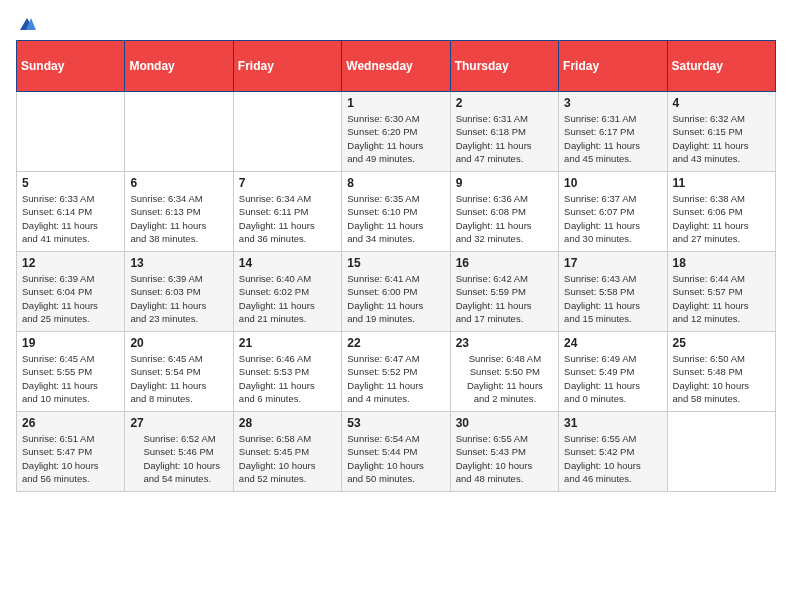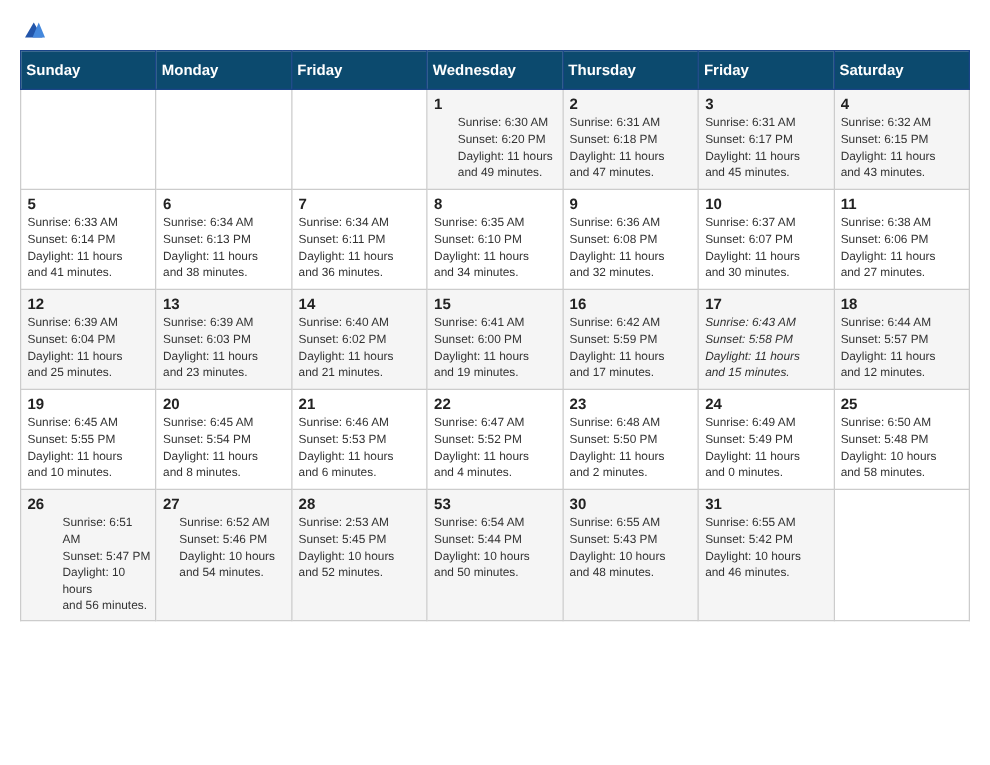--- a/index.html
+++ b/index.html
@@ -42,25 +42,25 @@
     .location-title {
       font-size: 15px;
       color: #444;
     }
     table {
       width: 100%;
       border-collapse: collapse;
       table-layout: fixed;
     }
     thead th {
-      background-color: #0c4a6e;
+      background-color: #ef4444;
       color: #fff;
       font-size: 12px;
       font-weight: bold;
-      padding: 8px 4px;
+      padding: 18px 4px;
       text-align: left;
       border: 1px solid #1a4488;
     }
     tbody td {
       border: 1px solid #ccc;
       vertical-align: top;
       padding: 4px 4px 4px 5px;
       font-size: 10px;
       color: #333;
       height: 80px;
@@ -119,21 +119,21 @@
         <th>Saturday</th>
       </tr>
   </thead>
   <tbody id="calendar-body">
       <tr>
         <td class="empty-cell"></td>
         <td class="empty-cell"></td>
         <td class="empty-cell"></td>
         <td>
           <span class="day-number">1</span>
-          <div class="day-info" style="white-space: pre-line; margin-left: 19px;">Sunrise: 6:30 AM
+          <div class="day-info" style="white-space: pre-line;">Sunrise: 6:30 AM
 Sunset: 6:20 PM
 Daylight: 11 hours
 and 49 minutes.</div>
         </td>
         <td>
           <span class="day-number">2</span>
           <div class="day-info" style="white-space: pre-line;">Sunrise: 6:31 AM
 Sunset: 6:18 PM
 Daylight: 11 hours
 and 47 minutes.</div>
@@ -235,21 +235,21 @@
         </td>
         <td>
           <span class="day-number">16</span>
           <div class="day-info" style="white-space: pre-line;">Sunrise: 6:42 AM
 Sunset: 5:59 PM
 Daylight: 11 hours
 and 17 minutes.</div>
         </td>
         <td>
           <span class="day-number">17</span>
-          <div class="day-info" style="white-space: pre-line; font-style: italic;">Sunrise: 6:43 AM
+          <div class="day-info" style="white-space: pre-line;">Sunrise: 6:43 AM
 Sunset: 5:58 PM
 Daylight: 11 hours
 and 15 minutes.</div>
         </td>
         <td>
           <span class="day-number">18</span>
           <div class="day-info" style="white-space: pre-line;">Sunrise: 6:44 AM
 Sunset: 5:57 PM
 Daylight: 11 hours
 and 12 minutes.</div>
@@ -279,21 +279,21 @@
         </td>
         <td>
           <span class="day-number">22</span>
           <div class="day-info" style="white-space: pre-line;">Sunrise: 6:47 AM
 Sunset: 5:52 PM
 Daylight: 11 hours
 and 4 minutes.</div>
         </td>
         <td>
           <span class="day-number">23</span>
-          <div class="day-info" style="white-space: pre-line;">Sunrise: 6:48 AM
+          <div class="day-info" style="white-space: pre-line; text-align: center;">Sunrise: 6:48 AM
 Sunset: 5:50 PM
 Daylight: 11 hours
 and 2 minutes.</div>
         </td>
         <td>
           <span class="day-number">24</span>
           <div class="day-info" style="white-space: pre-line;">Sunrise: 6:49 AM
 Sunset: 5:49 PM
 Daylight: 11 hours
 and 0 minutes.</div>
@@ -302,35 +302,35 @@
           <span class="day-number">25</span>
           <div class="day-info" style="white-space: pre-line;">Sunrise: 6:50 AM
 Sunset: 5:48 PM
 Daylight: 10 hours
 and 58 minutes.</div>
         </td>
       </tr>
       <tr>
         <td>
           <span class="day-number">26</span>
-          <div class="day-info" style="white-space: pre-line; margin-left: 28px;">Sunrise: 6:51 AM
+          <div class="day-info" style="white-space: pre-line;">Sunrise: 6:51 AM
 Sunset: 5:47 PM
 Daylight: 10 hours
 and 56 minutes.</div>
         </td>
         <td>
           <span class="day-number">27</span>
           <div class="day-info" style="white-space: pre-line; margin-left: 13px;">Sunrise: 6:52 AM
 Sunset: 5:46 PM
 Daylight: 10 hours
 and 54 minutes.</div>
         </td>
         <td>
           <span class="day-number">28</span>
-          <div class="day-info" style="white-space: pre-line;">Sunrise: 2:53 AM
+          <div class="day-info" style="white-space: pre-line;">Sunrise: 6:58 AM
 Sunset: 5:45 PM
 Daylight: 10 hours
 and 52 minutes.</div>
         </td>
         <td>
           <span class="day-number">53</span>
           <div class="day-info" style="white-space: pre-line;">Sunrise: 6:54 AM
 Sunset: 5:44 PM
 Daylight: 10 hours
 and 50 minutes.</div>

